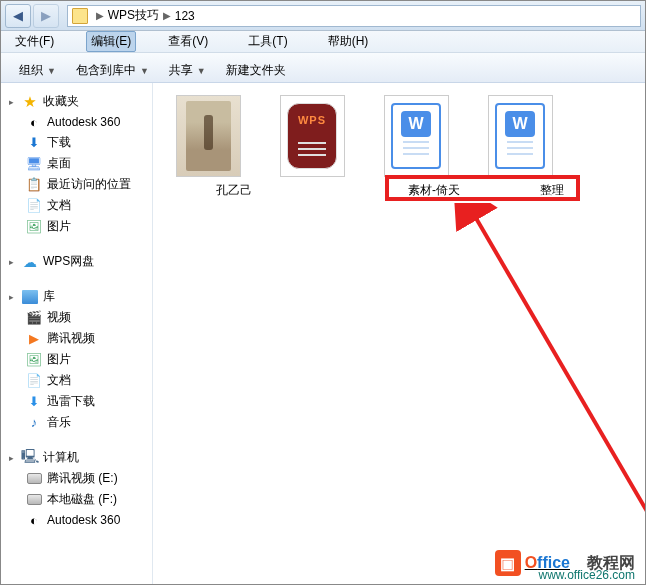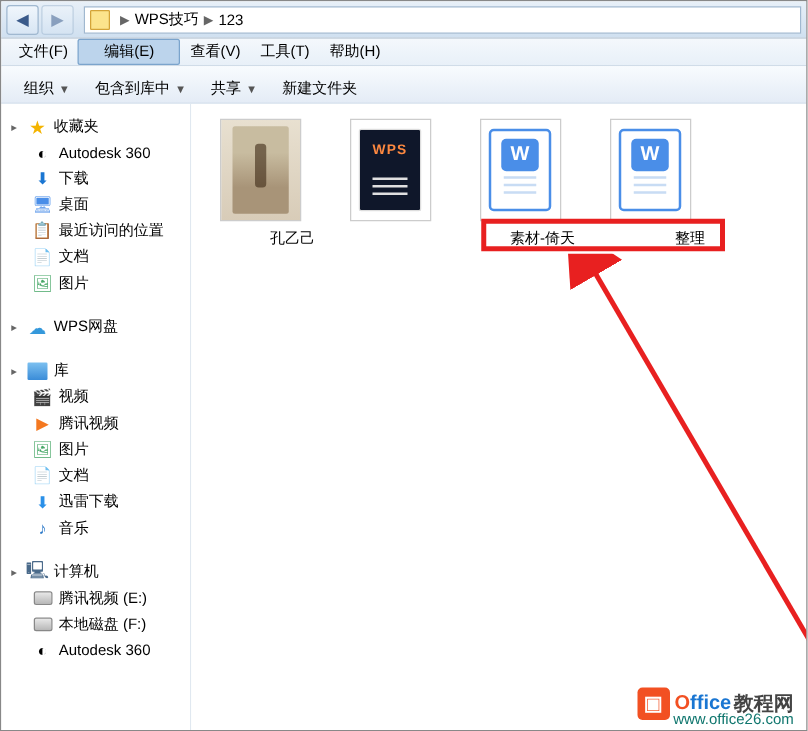--- a/index.html
+++ b/index.html
@@ -8,23 +8,23 @@
     
     .title-bar { height: 30px; background: linear-gradient(#e8f0f8, #d0e0f0); display: flex; align-items: center; padding: 0 4px; border-bottom: 1px solid #b0c0d0; }
     .nav-btn { width: 26px; height: 24px; border: 1px solid #a0b8d0; border-radius: 3px; background: linear-gradient(#f0f6fc, #d8e6f4); display: flex; align-items: center; justify-content: center; margin-right: 2px; cursor: pointer; }
     .nav-btn.disabled { opacity: 0.5; }
     .nav-arrow { font-size: 13px; color: #3a5a8a; }
     .addr-bar { flex: 1; height: 22px; background: #fff; border: 1px solid #a0b8d0; margin-left: 6px; display: flex; align-items: center; padding: 0 4px; font-size: 12px; }
     .addr-icon { width: 16px; height: 16px; background: #fce48c; border: 1px solid #d4a438; border-radius: 1px; margin-right: 4px; }
     .addr-sep { margin: 0 4px; color: #666; font-size: 10px; }
     
     
-    .menu-bar { height: 22px; background: linear-gradient(#f4f8fc, #e8f0f8); display: flex; align-items: center; padding: 0 6px; font-size: 12px; border-bottom: 1px solid #d0dce8; }
+    .menu-bar { height: 22px; background: linear-gradient(#f4f8fc, #e8f0f8); display: flex; align-items: center; padding: 0 6px; font-size: 12px; border-bottom: 1px solid #d0dce8; gap: 24px; }
     .menu-item { padding: 2px 8px; cursor: pointer; }
-    .menu-item.active { background: #bcd4ec; border: 1px solid #7ba4cc; border-radius: 2px; padding: 1px 20px; text-align: center; }
+    .menu-item.active { background: #bcd4ec; border: 1px solid #7ba4cc; border-radius: 2px; padding: 1px 4px; text-align: center; }
     
     
     .toolbar { height: 30px; background: linear-gradient(#f8fbfe, #e4ecf6); display: flex; align-items: flex-end; padding: 0 8px; font-size: 12px; border-bottom: 1px solid #c8d6e8; }
     .tool-item { padding: 3px 10px; cursor: pointer; display: flex; align-items: center; }
     .tool-arrow { margin-left: 4px; font-size: 9px; color: #555; }
     
     
     .main { display: flex; height: calc(100% - 82px); }
     
     
@@ -43,45 +43,45 @@
     .file-thumb { width: 65px; height: 82px; border: 1px solid #ccc; background: #f8f8f8; display: flex; align-items: center; justify-content: center; position: relative; }
     .file-name { font-size: 12px; text-align: right; margin-top: 6px; line-height: 14px; width: 88px; }
     
     
     .img-thumb { background: linear-gradient(#e8e0d0, #d8ccb8); }
     .img-painting { width: 45px; height: 70px; background: linear-gradient(to bottom, #c8bca0 30%, #a89478 70%); border-radius: 2px; position: relative; }
     .img-painting::after { content: ""; position: absolute; left: 40%; top: 20%; width: 20%; height: 50%; background: rgba(60,40,20,0.6); border-radius: 3px; }
     
     
     .wps-thumb { background: #fff; }
-    .wps-page { width: 50px; height: 66px; border: 1px solid #ddd; background: #0f172a; border-radius: 2px; position: relative; display: flex; flex-direction: column; align-items: center; }
+    .wps-page { width: 50px; height: 66px; border: 1px solid #ddd; background: #7f1d1d; border-radius: 12px; position: relative; display: flex; flex-direction: column; align-items: center; }
     .wps-badge { font-size: 11px; font-weight: bold; color: #fe8940; margin-top: 10px; letter-spacing: 1px; }
     .wps-lines { position: absolute; bottom: 8px; left: 10px; right: 10px; }
     .wps-lines div { height: 2px; background: #e0e0e0; margin-bottom: 4px; }
     
     
     .doc-thumb { background: #fff; }
     .doc-page { width: 50px; height: 66px; border: 2px solid #4a8ee8; background: #fff; border-radius: 4px; position: relative; display: flex; flex-direction: column; align-items: center; }
     .doc-w { width: 30px; height: 26px; background: #4a8ee8; border-radius: 4px; margin-top: 6px; display: flex; align-items: center; justify-content: center; color: #fff; font-weight: bold; font-size: 16px; }
     .doc-lines { position: absolute; bottom: 8px; left: 10px; right: 10px; }
     .doc-lines div { height: 2px; background: #c8dcf4; margin-bottom: 4px; }
     
     
     .highlight-box { position: absolute; top: 92px; left: 232px; width: 195px; height: 26px; border: 4px solid #e82020; }
     
     
     .arrow-svg { position: absolute; top: 120px; left: 290px; width: 260px; height: 380px; pointer-events: none; }
     
     
     .watermark { position: absolute; bottom: 8px; right: 10px; display: flex; align-items: center; font-size: 16px; }
     .wm-icon { width: 26px; height: 26px; background: #f25022; border-radius: 4px; display: flex; align-items: center; justify-content: center; color: #fff; font-weight: bold; margin-right: 4px; }
-    .wm-text1 { font-weight: bold; }
+    .wm-text1 { font-weight: bold; text-decoration: underline; }
     .wm-o { color: #f25022; }
     .wm-f { color: #1a76d2; }
-    .wm-sub { font-weight: bold; color: #444; margin-left: 2px; }
+    .wm-sub { font-weight: bold; color: #444; margin-left: 17px; }
     
     
     .star-icon { color: #f4b400; font-size: 15px; }
     .cloud-icon { color: #3498db; font-size: 14px; }
     .lib-icon { width: 16px; height: 14px; background: linear-gradient(#7cc0f0, #3a8cd8); border-radius: 1px; }
     .comp-icon { color: #4a6a8a; font-size: 14px; }
     .folder-mini { width: 14px; height: 11px; background: #fce48c; border: 1px solid #d4a438; border-radius: 1px; }
     .disk-mini { width: 15px; height: 11px; background: linear-gradient(#e8e8e8, #b8b8b8); border: 1px solid #888; border-radius: 2px; }
   </style>
 </head>

